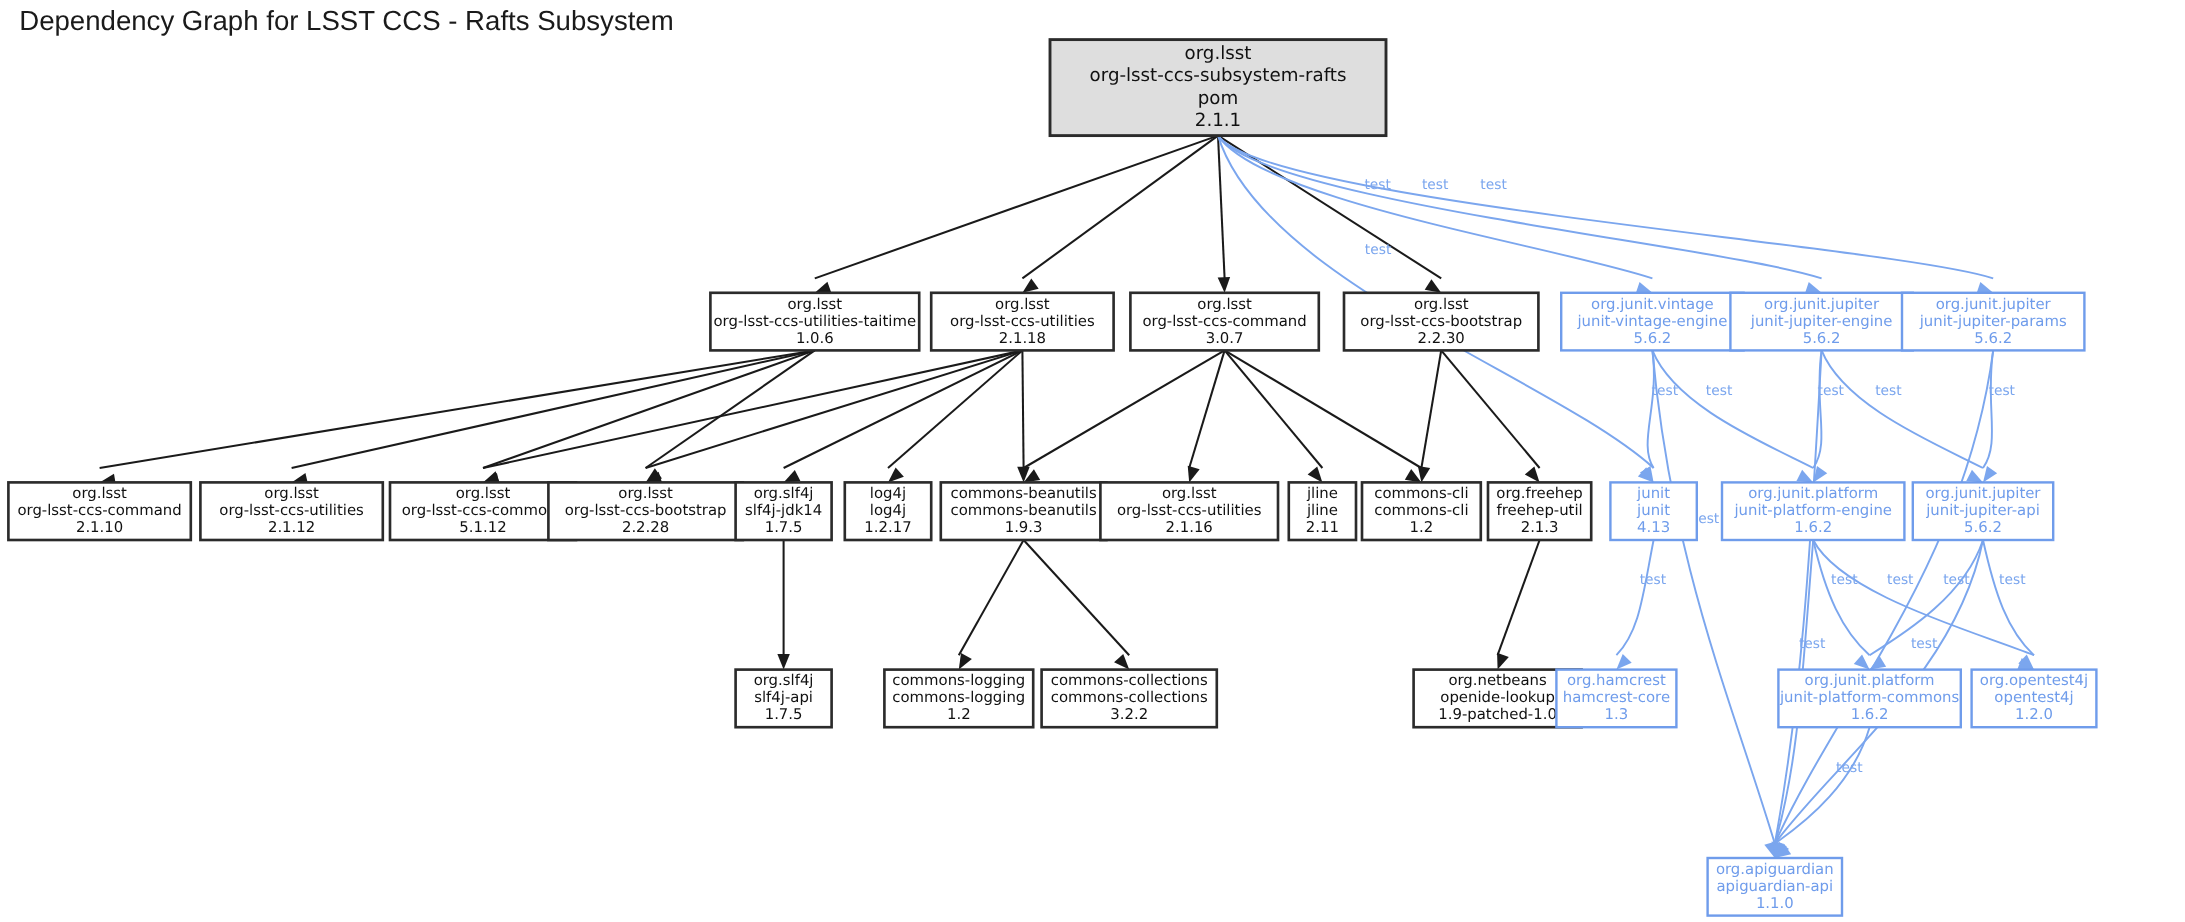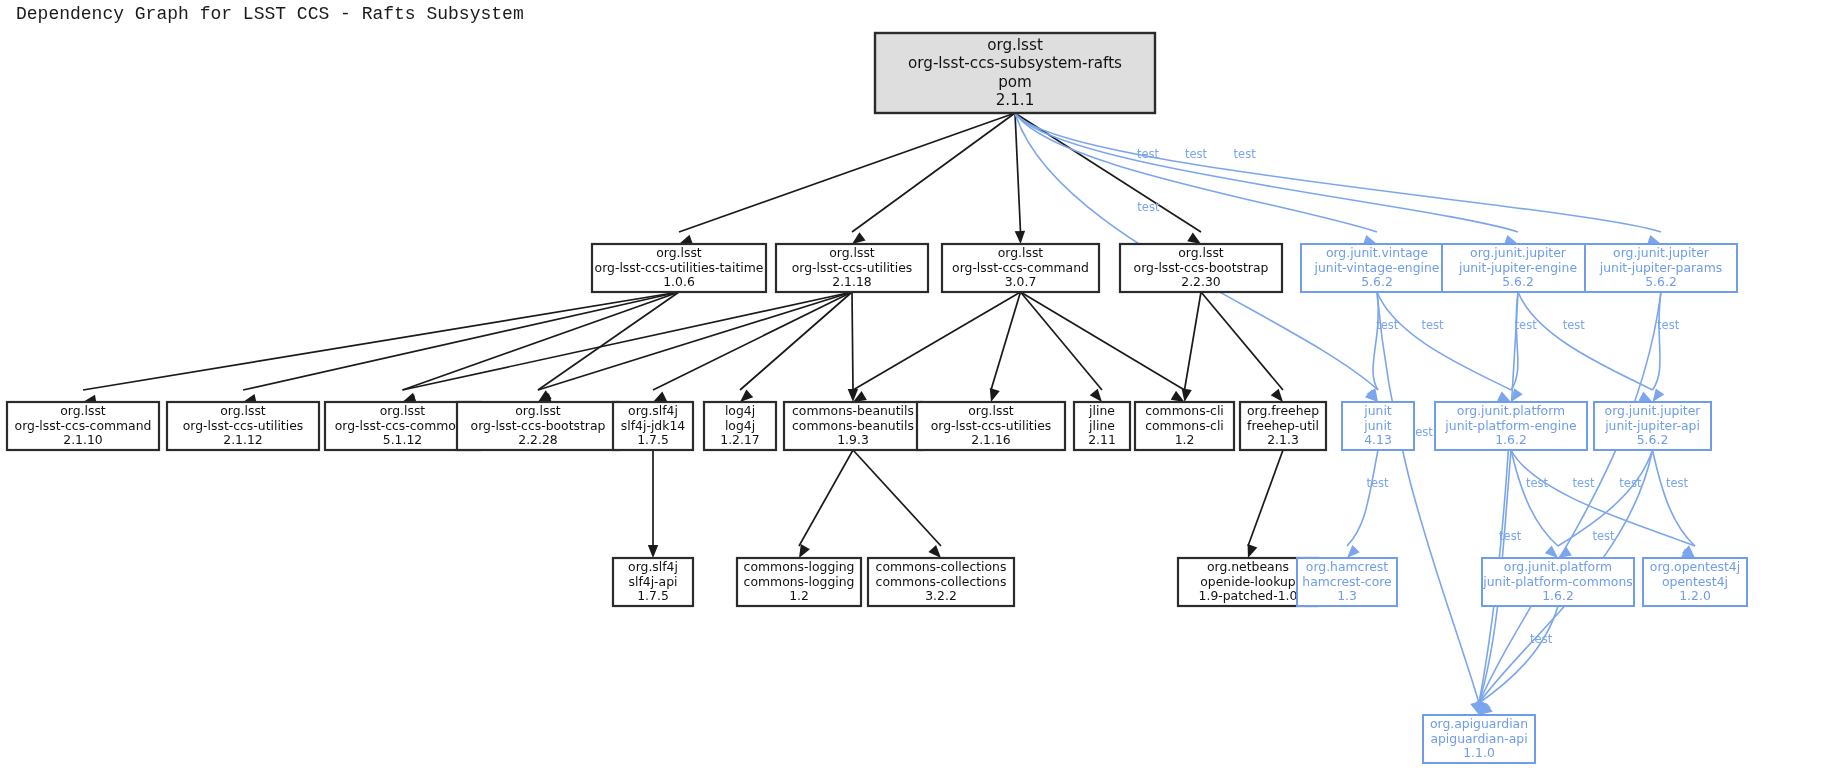--- a/index.html
+++ b/index.html
@@ -1,19 +1,19 @@
 <!DOCTYPE html>
 <html><head>
 <meta charset="utf-8">
 <style>
   html,body{margin:0;padding:0;background:#ffffff;}
   body{width:1821px;height:768px;overflow:hidden;
        font-family:"DejaVu Sans","Liberation Sans",sans-serif;}
-  #title{position:absolute;left:16px;top:4px;font-family:Liberation Mono, monospace;
-         font-size:18px;color:#1a1a1a;white-space:nowrap;}
+  #title{position:absolute;left:16px;top:4px;font-family:Liberation Sans, sans-serif;
+         font-size:23px;color:#1a1a1a;white-space:nowrap;}
   svg{position:absolute;left:0;top:0;width:1821px;height:768px;}
   .nodebox{fill:#ffffff;stroke:#2b2b2b;stroke-width:2.2;}
   .nodebox.root{fill:#dedede;stroke:#2b2b2b;stroke-width:2.4;}
   .nodebox.test{fill:#ffffff;stroke:#6f9ceb;stroke-width:2;}
   .nlabel{font-family:"DejaVu Sans","Liberation Sans",sans-serif;font-size:12.4px;fill:#111111;
           text-anchor:middle;dominant-baseline:middle;}
   .nlabel.root{font-size:15.2px;}
   .nlabel.test{fill:#6f9ceb;}
   .edge{fill:none;stroke:#1a1a1a;stroke-width:1.7;}
   .edge.test{stroke:#7ba6ee;stroke-width:1.6;}

